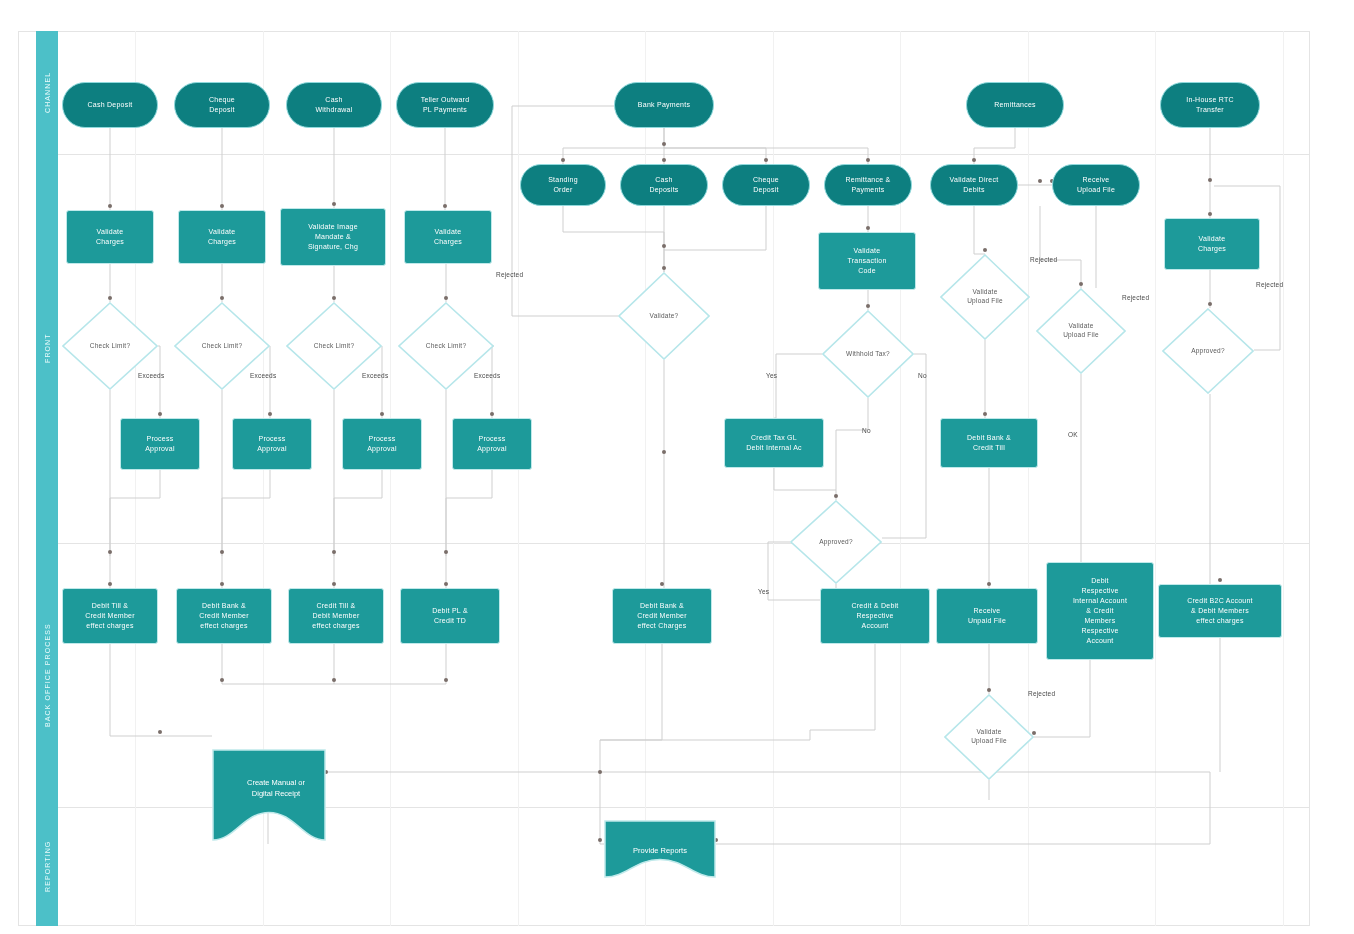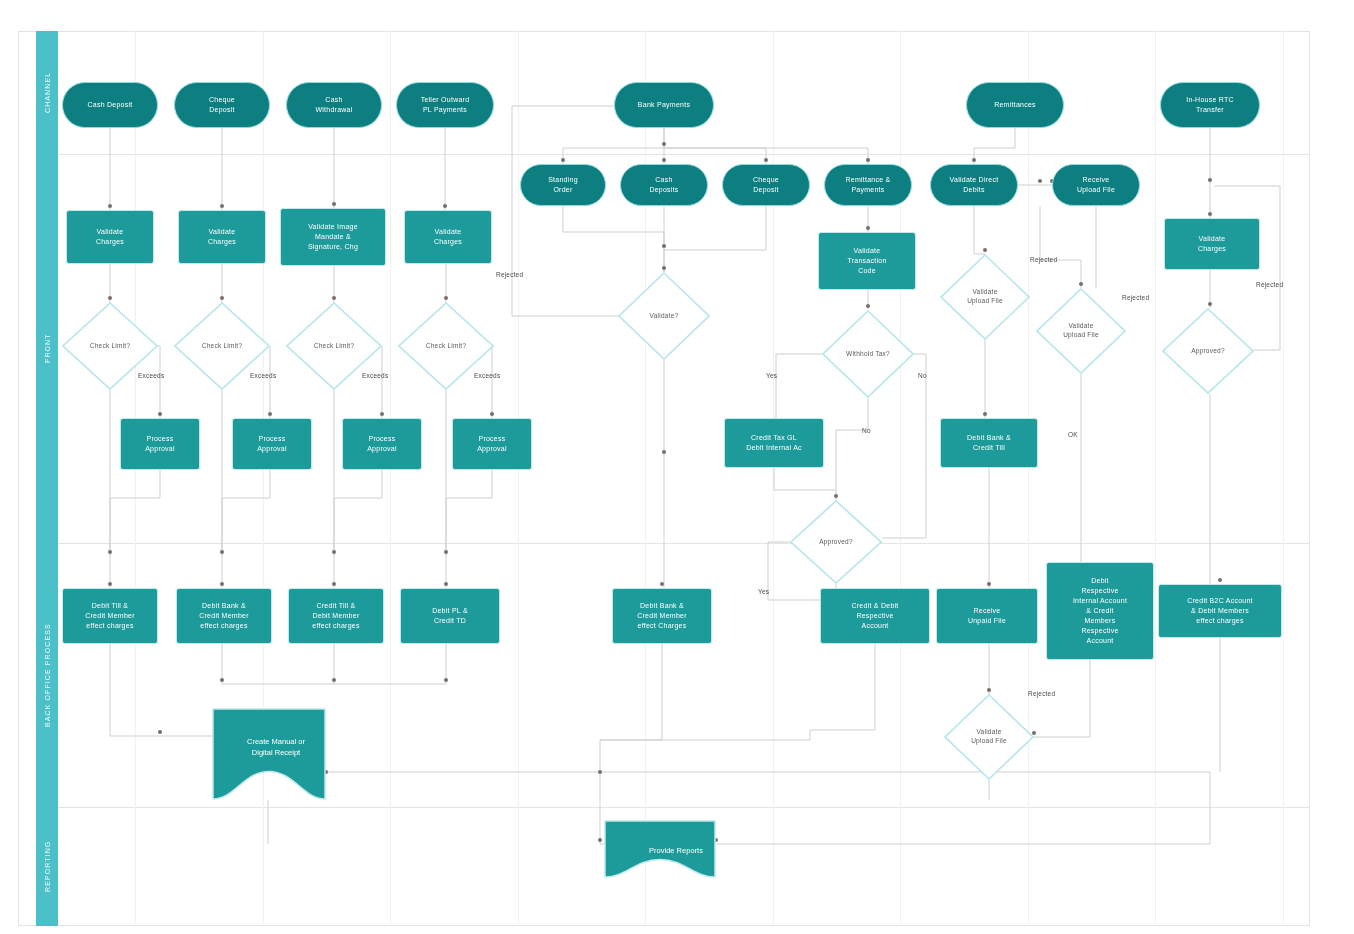--- a/index.html
+++ b/index.html
@@ -415,29 +415,29 @@
       </div>
       <div class="node n-proc" style="left: 1158px; top: 584px; width: 124px; height: 54px;">
         <span>Credit B2C Account<br>&amp; Debit Members<br>effect charges</span>
       </div>
       <div class="node n-dec" style="left: 944px; top: 694px; width: 90px; height: 86px;">
         <svg class="dia" viewBox="0 0 90 86">
           <path d="M45 1 L89 43 L45 85 L1 43 Z" fill="#ffffff" stroke="#b6e6ea" stroke-width="1.6"></path>
         </svg>
         <span class="dia-txt">Validate<br>Upload File</span>
       </div>
-      <div class="n-doc" style="left: 212px; top: 708px; width: 128px; height: 92px;">
+      <div class="n-doc" style="left: 212px; top: 749px; width: 128px; height: 92px;">
         <svg width="114" height="92" viewBox="0 0 114 92">
           <path d="M1 1 H113 V91 C91.2 91,82.08 63.400000000000006,57 63.400000000000006 C31.92 63.400000000000006,22.8 91,1 91 Z" fill="#1d9a9a" stroke="#bfe9ea" stroke-width="1.5"></path>
         </svg>
         <span class="doc-txt">
           <span>Create Manual or<br>Digital Receipt</span>
         </span>
       </div>
-      <div class="n-doc" style="left: 604px; top: 820px; width: 112px; height: 58px; padding-left: 16px;">
+      <div class="n-doc" style="left: 604px; top: 820px; width: 112px; height: 58px;">
         <svg width="112" height="58" viewBox="0 0 112 58">
           <path d="M1 1 H111 V57 C89.60000000000001 57,80.64 39.6,56 39.6 C31.360000000000003 39.6,22.400000000000002 57,1 57 Z" fill="#1d9a9a" stroke="#bfe9ea" stroke-width="1.5"></path>
         </svg>
         <span class="doc-txt">
           <span>Provide Reports</span>
         </span>
       </div>
     </div>
   <div id="edge-labels">
       <div class="elabel" style="left: 496px; top: 271px;">Rejected</div>

